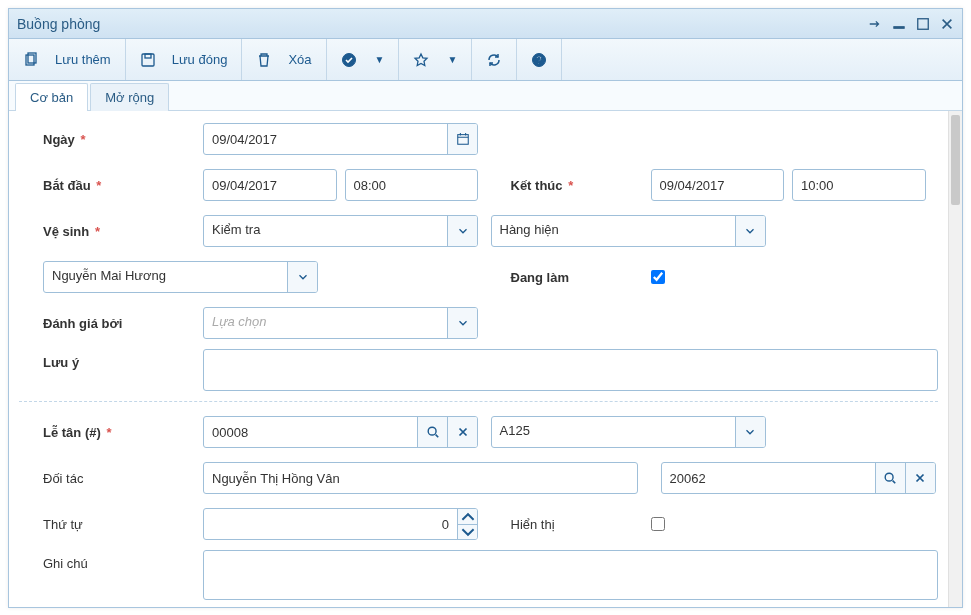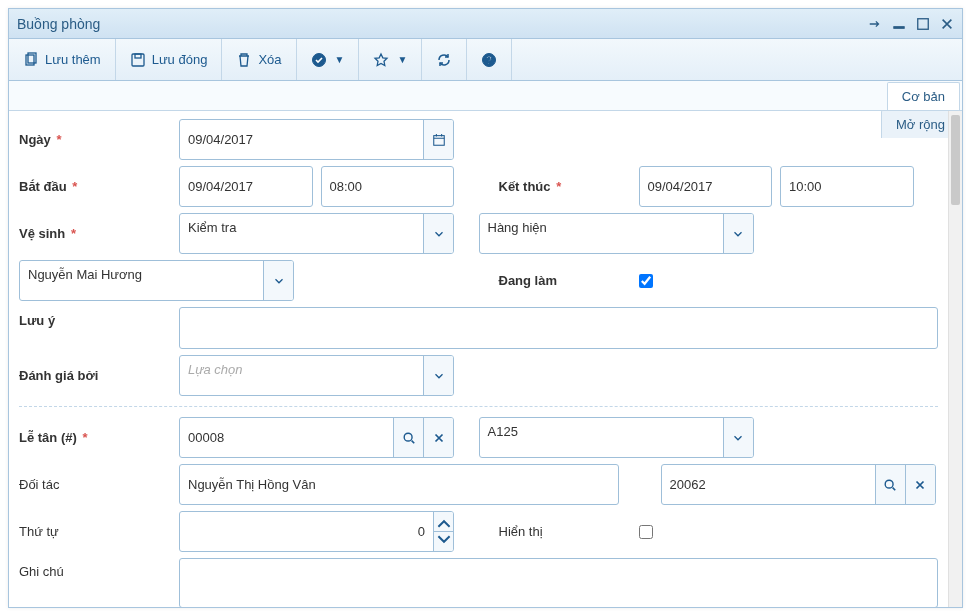--- a/index.html
+++ b/index.html
@@ -3,37 +3,37 @@
 <meta charset="utf-8">
 <style>
 * { box-sizing: border-box; margin: 0; padding: 0; }
 body { font-family: Arial, sans-serif; font-size: 13px; color: #333; background: #fff; padding: 8px; }
 .window { border: 1px solid #a8c5de; width: 955px; height: 600px; background: #fff; display: flex; flex-direction: column; box-shadow: 0 0 4px rgba(0,0,0,0.08);}
 .titlebar { background: linear-gradient(#e0eef8, #cfe2f2); height: 30px; display: flex; align-items: center; padding: 0 8px; color: #2a5c85; font-size: 14px; border-bottom: 1px solid #a8c5de;}
 .titlebar-title { flex: 1; }
 .titlebar-icons { display: flex; gap: 10px; align-items: center;}
 .titlebar-icons svg, .titlebar-icons .tb-icon { width: 14px; height: 14px; fill: #2a5c85; stroke: #2a5c85; cursor: pointer;}
 .toolbar { background: linear-gradient(#f2f8fc, #e4eff8); height: 42px; display: flex; align-items: stretch; border-bottom: 1px solid #a8c5de;}
-.tool-btn { display: flex; align-items: center; padding: 16px 14px; border-right: 1px solid #c3d7e8; color: #1d5a8f; gap: 6px; cursor: pointer; font-size: 13px; justify-content: space-between;}
+.tool-btn { display: flex; align-items: center; padding: 16px 14px; border-right: 1px solid #c3d7e8; color: #1d5a8f; gap: 16px; cursor: pointer; font-size: 13px; justify-content: space-between;}
 .tool-btn svg { width: 16px; height: 16px; fill: #1d5a8f; stroke: #1d5a8f;}
 .tool-btn .caret { font-size: 10px; margin-left: 2px; }
-.tabs { display: flex; background: #f7fbfe; border-bottom: 1px solid #c3d7e8; padding-left: 6px; height: 30px; align-items: flex-end; flex-direction: column;}
+.tabs { display: flex; background: #f7fbfe; border-bottom: 1px solid #c3d7e8; padding-left: 6px; height: 30px; align-items: flex-end;}
 .tab { padding: 6px 14px; border: 1px solid #c3d7e8; border-bottom: none; background: #eaf2f9; color: #2a5c85; margin-right: 2px; border-radius: 2px 2px 0 0; cursor: pointer; position: relative; top: 1px;}
 .tab.active { background: #fff; }
 .form-area { flex: 1; overflow: hidden; position: relative;}
 .form-inner { position: absolute; left: 0; right: 14px; top: 0; bottom: 0; overflow-y: auto; padding: 8px 10px 12px 10px;}
 .scrollbar-mock { position: absolute; right: 0; top: 0; bottom: 0; width: 14px; background: #f1f1f1; border-left: 1px solid #e0e0e0;}
 .scrollbar-thumb { position: absolute; left: 2px; right: 2px; top: 4px; height: 90px; background: #c9c9c9; border-radius: 2px;}
-.form-row { display: flex; align-items: center; min-height: 40px; margin-bottom: 6px;}
+.form-row { display: flex; align-items: center; min-height: 40px; margin-bottom: 6px; margin-left: 24px;}
 .form-col { display: flex; align-items: center; flex: 1;}
 .form-label { width: 160px; color: #333; font-size: 13px;}
 .form-label .req { color: #d9534f; margin-left: 2px;}
 .bold { font-weight: bold; }
 .field-group { display: flex; gap: 8px; align-items: stretch;}
-.input-wrap { display: flex; border: 1px solid #9fbfd9; border-radius: 3px; background: #fff; height: 41px; align-items: stretch; overflow: hidden;}
+.input-wrap { display: flex; border: 1px solid #9fbfd9; border-radius: 3px; background: #fff; height: 32px; align-items: stretch; overflow: hidden;}
 .input-wrap input, .input-wrap .value { border: none; outline: none; padding: 0 8px; font-size: 13px; color: #333; background: transparent; flex: 1;}
 .input-wrap .placeholder { color: #aaa; font-style: italic;}
 .addon { width: 30px; border-left: 1px solid #9fbfd9; display: flex; align-items: center; justify-content: center; background: #f3f8fc; cursor: pointer;}
 .addon svg { width: 14px; height: 14px; fill: #1d5a8f; stroke: #1d5a8f;}
 .addon-stack { display: flex; flex-direction: column; width: 20px;}
 .addon-stack .mini { flex:1; display:flex; align-items:center; justify-content:center; cursor:pointer;}
 .addon-stack .mini:first-child { border-bottom: 1px solid #9fbfd9;}
 textarea.big { border: 1px solid #9fbfd9; border-radius: 3px; resize: none; font-family: inherit; font-size: 13px; padding: 6px; width: 100%;}
 .divider { border: none; border-top: 1px dashed #c3d7e8; margin: 10px 0;}
 .chk { width: 14px; height: 14px;}
@@ -199,38 +199,38 @@
                 </svg>
               </div>
           </div>
         </div>
         <div class="form-col">
           <div class="form-label bold" style="padding-left:20px">Đang làm</div>
           <input type="checkbox" class="chk" checked="" style="">
         </div>
       </div>
 
+      <div class="form-row">
+        <div class="form-col">
+          <div class="form-label bold">Đánh giá bởi</div>
+          <div class="input-wrap" style="width:275px">
+            <div class="value placeholder" style="line-height:28px">Lựa chọn</div>
+            <div class="addon">
+                <svg viewBox="0 0 16 16">
+                  <path d="M4 6l4 4 4-4" fill="none" stroke-width="1.5"></path>
+                </svg>
+              </div>
+          </div>
+        </div>
+        <div class="form-col"></div>
+      </div>
+
       <div class="form-row" style="align-items:flex-start">
         <div class="form-label bold" style="padding-top:6px">Lưu ý</div>
         <textarea class="big" style="height: 42px; flex: 1 1 0%;"></textarea>
-      </div>
-
-      <div class="form-row">
-        <div class="form-col">
-          <div class="form-label bold">Đánh giá bởi</div>
-          <div class="input-wrap" style="width:275px">
-            <div class="value placeholder" style="line-height:28px">Lựa chọn</div>
-            <div class="addon">
-                <svg viewBox="0 0 16 16">
-                  <path d="M4 6l4 4 4-4" fill="none" stroke-width="1.5"></path>
-                </svg>
-              </div>
-          </div>
-        </div>
-        <div class="form-col"></div>
       </div>
 
       <hr class="divider">
 
       <div class="form-row">
         <div class="form-col">
           <div class="form-label bold"><span>Lễ tân (#)</span> <span class="req">*</span></div>
           <div class="input-wrap" style="width:275px">
             <input value="00008" style="">
             <div class="addon">

